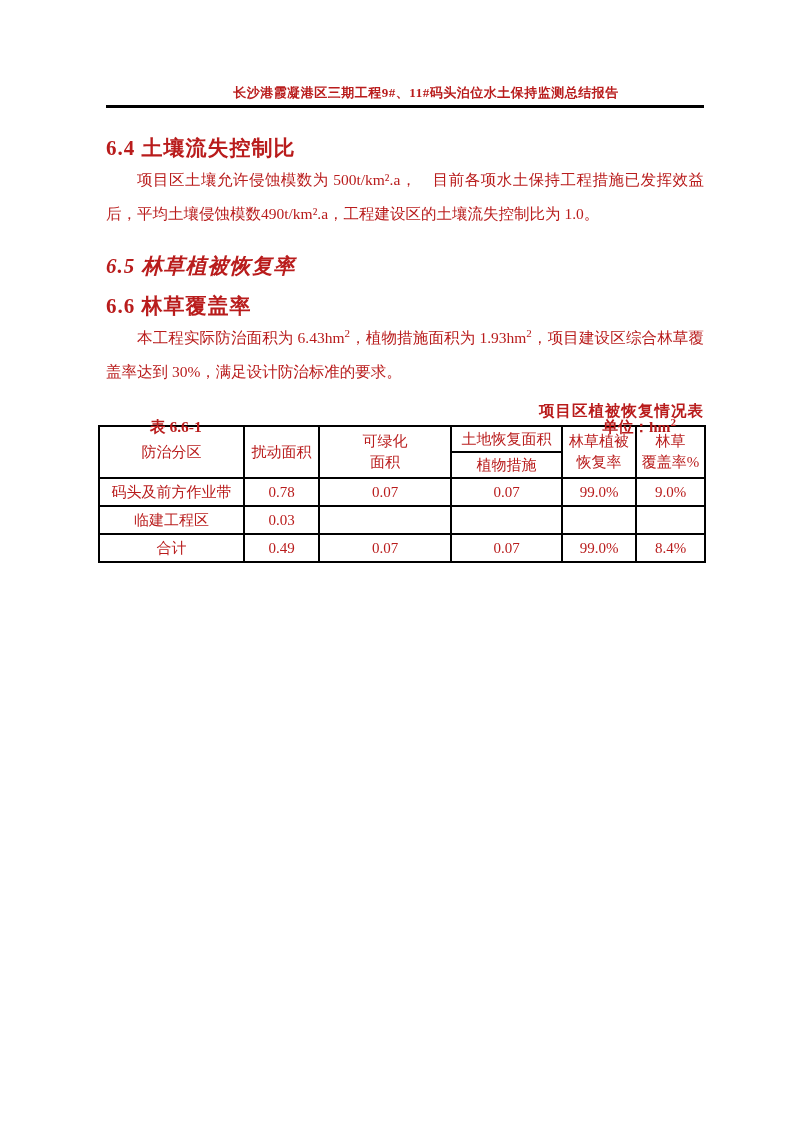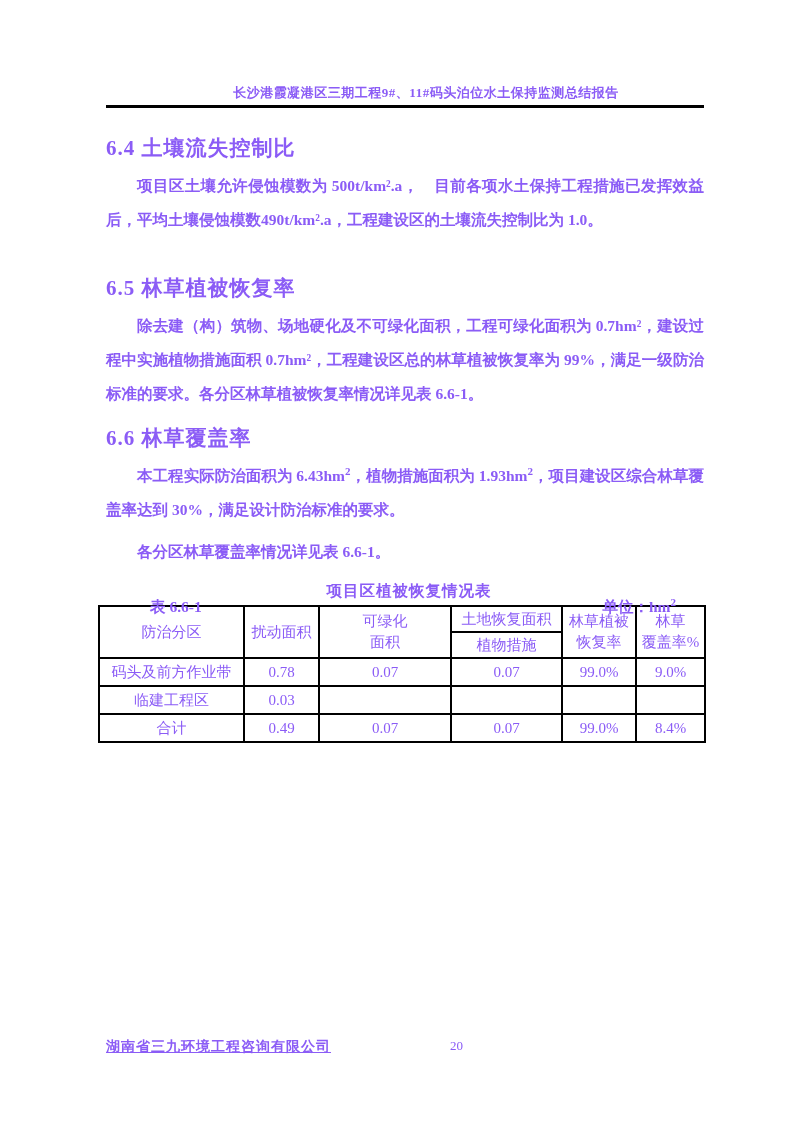--- a/index.html
+++ b/index.html
@@ -2,21 +2,21 @@
 <html><head>
 <meta charset="utf-8">
 <style>
   * { margin: 0; padding: 0; box-sizing: border-box; }
   html, body { background: #ffffff; }
   .page {
     position: relative;
     width: 794px;
     height: 1118px;
     background: #ffffff;
-    color: #8b5cf6;
+    color: #b91c1c;
     font-family: "Liberation Serif", "DejaVu Serif", serif;
     overflow: hidden;
   }
   .content { padding: 0 90px 0 106px; }
 
   
   .doc-header { margin-top: 84px; border-bottom: 3px solid #000; padding-bottom: 3px; }
   .doc-header-title {
     font-size: 13px;
     font-weight: bold;
@@ -27,44 +27,43 @@
   }
 
   
   h2.sec-heading {
     font-size: 21px;
     font-weight: bold;
     line-height: 26px;
     letter-spacing: 1px;
   }
   .h-64 { margin-top: 27px; }
-  .h-65 { margin-top: 38px; }
+  .h-65 { margin-top: 22px; font-style: italic; }
   .h-66 { margin-top: 14px; }
 
   
   p.body-para {
     font-size: 15.5px;
     line-height: 34px;
     text-align: justify;
     text-indent: 2em;
-    margin-top: 8px;
-    font-weight: bold;
+    margin-top: 2px;
   }
   p.body-para sup { font-size: 11px; vertical-align: super; line-height: 0; }
 
   
   .tbl-caption {
     position: relative;
     height: 24px;
     margin-top: 12px;
     font-weight: bold;
     font-size: 15.5px;
   }
   .cap-label { position: absolute; left: 44px; top: 16px; }
-  .cap-title { position: absolute; left: 8px; right: 0; top: 0; text-align: center; letter-spacing: 1px; }
+  .cap-title { position: absolute; left: 8px; right: 0; top: 0; text-align: right; letter-spacing: 1px; }
   .cap-unit  { position: absolute; right: 28px; top: 16px; }
   .cap-unit sup { font-size: 11px; vertical-align: super; line-height: 0; }
 
   
   table.rec-table {
     border-collapse: collapse;
     margin-left: -8px;
     width: 606px;
     table-layout: fixed;
     font-size: 15px;
@@ -106,27 +105,25 @@
       <div class="doc-header-title">长沙港霞凝港区三期工程9#、11#码头泊位水土保持监测总结报告</div>
     </header>
 
     <section>
       <h2 class="sec-heading h-64"><span>6.4</span> <span>土壤流失控制比</span></h2>
       <p class="body-para"><span>项目区土壤允许侵蚀模数为 500t/km².a，　目前各项水土保持工程措施已发挥效益后，平均土壤侵蚀模数490t/km².a，工程建设区的土壤流失控制比为 1.0。</span></p>
     </section>
 
     <section>
       <h2 class="sec-heading h-65"><span>6.5</span> <span>林草植被恢复率</span></h2>
-      <p class="body-para"><span>除去建（构）筑物、场地硬化及不可绿化面积，工程可绿化面积为 0.7hm²，建设过程中实施植物措施面积 0.7hm²，工程建设区总的林草植被恢复率为 99%，满足一级防治标准的要求。各分区林草植被恢复率情况详见表 6.6-1。</span></p>
     </section>
 
     <section>
       <h2 class="sec-heading h-66"><span>6.6</span> <span>林草覆盖率</span></h2>
       <p class="body-para"><span>本工程实际防治面积为 6.43hm</span><sup>2</sup><span>，植物措施面积为 1.93hm</span><sup>2</sup><span>，项目建设区综合林草覆盖率达到 30%，满足设计防治标准的要求。</span></p>
-      <p class="body-para"><span>各分区林草覆盖率情况详见表 6.6-1。</span></p>
     </section>
 
     <div class="tbl-caption">
       <span class="cap-label">表 6.6-1</span>
       <span class="cap-title">项目区植被恢复情况表</span>
       <span class="cap-unit"><span>单位：hm</span><sup>2</sup></span>
     </div>
 
     <table class="rec-table">
       <colgroup>
@@ -176,17 +173,13 @@
           <td>0.07</td>
           <td>0.07</td>
           <td>99.0%</td>
           <td>8.4%</td>
         </tr>
       </tbody>
     </table>
 
   </div>
 
-  <footer class="doc-footer">
-    <span class="footer-company">湖南省三九环境工程咨询有限公司</span>
-    <span class="footer-pagenum">20</span>
-  </footer>
 </div>
 
 </body></html>

